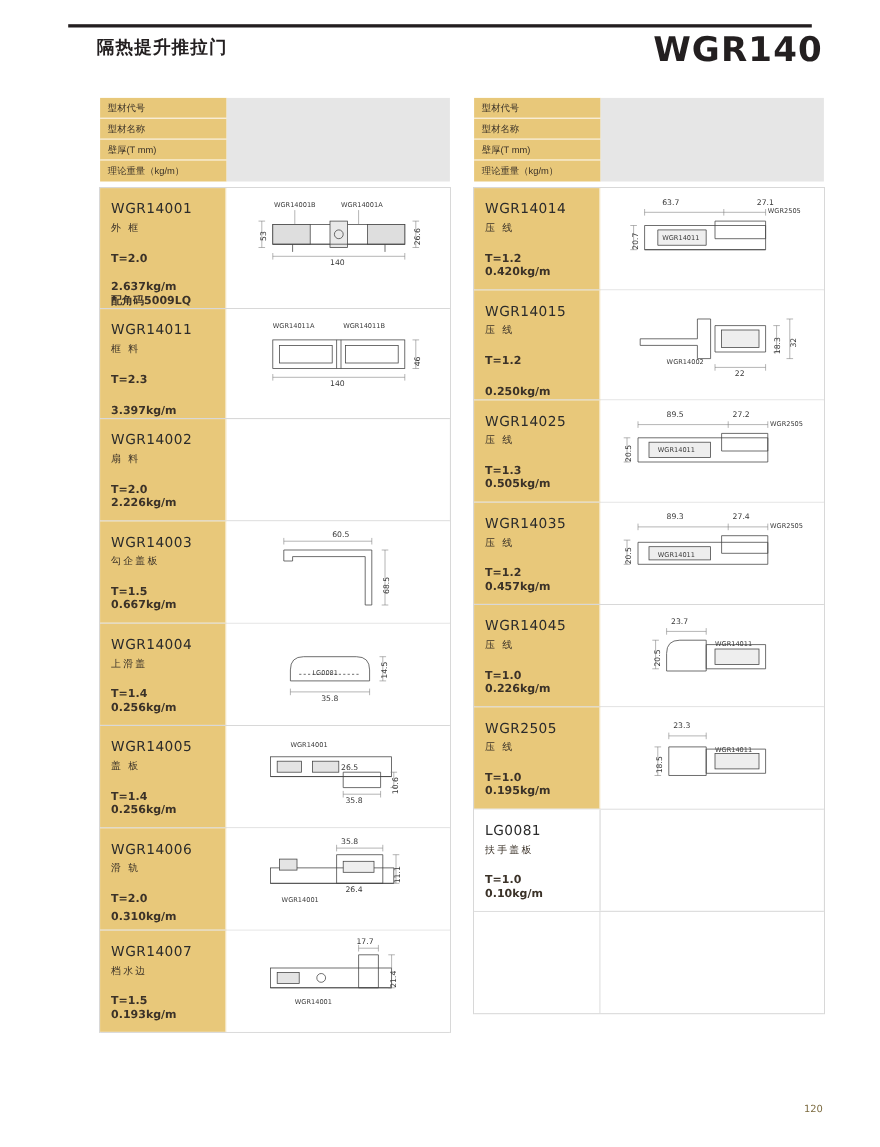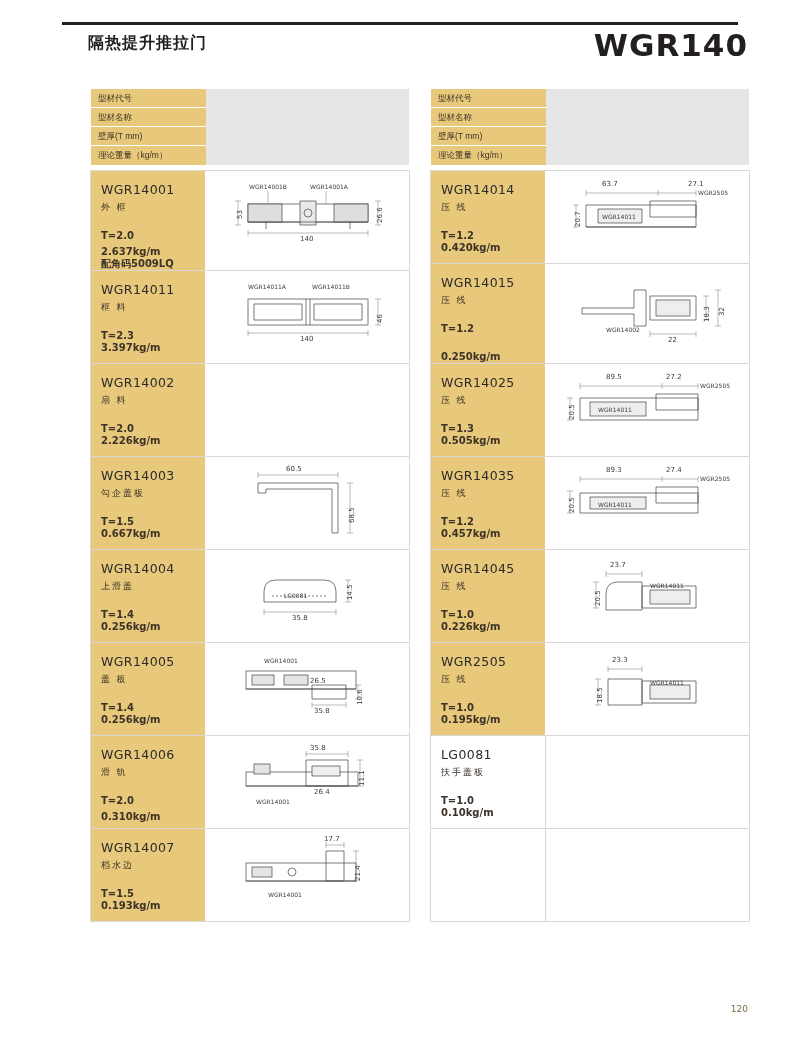--- a/index.html
+++ b/index.html
@@ -98,21 +98,21 @@
       <div class="legend-blank"></div>
     </div>
 
     <div class="rows">
 
       <div class="row">
         <div class="cell-info">
           <div class="code">WGR14001</div>
           <div class="name">外 框</div>
           <div class="spec">T=2.0</div>
-          <div class="spec" style="margin-top:4px">2.637kg/m</div>
+          <div class="spec" style="margin-top:14px">2.637kg/m</div>
           <div class="spec" style="margin-top:0">配角码5009LQ</div>
         </div>
         <div class="cell-fig">
           <div class="fig">
             <svg width="205" height="92" viewBox="0 0 205 92">
               <g stroke="#444" fill="none" stroke-width=".7">
                 <rect x="42" y="33" width="120" height="18"></rect>
                 <rect x="42" y="33" width="34" height="18" fill="#dedede"></rect>
                 <rect x="128" y="33" width="34" height="18" fill="#dedede"></rect>
                 <rect x="94" y="30" width="16" height="24" fill="#e9e9e9"></rect>
@@ -142,21 +142,21 @@
           <div class="dim v" style="left:170px;top:52px;">26.6</div>
           <div class="dim" style="left:94px;top:64px;">140</div>
         </div>
       </div>
 
       <div class="row">
         <div class="cell-info">
           <div class="code">WGR14011</div>
           <div class="name">框 料</div>
           <div class="spec">T=2.3</div>
-          <div class="spec" style="margin-top:0">3.397kg/m</div>
+          <div class="spec" style="margin-top:16px">3.397kg/m</div>
         </div>
         <div class="cell-fig">
           <div class="fig">
             <svg width="205" height="92" viewBox="0 0 205 92">
               <g stroke="#444" fill="none" stroke-width=".7">
                 <rect x="42" y="28" width="120" height="26"></rect>
                 <rect x="48" y="33" width="48" height="16"></rect>
                 <rect x="108" y="33" width="48" height="16"></rect>
                 <line x1="100" y1="28" x2="100" y2="54"></line>
                 <line x1="104" y1="28" x2="104" y2="54"></line>
@@ -203,21 +203,21 @@
               <g stroke="#777" stroke-width=".5">
                 <line x1="52" y1="18" x2="132" y2="18"></line>
                 <line x1="52" y1="15" x2="52" y2="21"></line>
                 <line x1="132" y1="15" x2="132" y2="21"></line>
                 <line x1="144" y1="26" x2="144" y2="76"></line>
                 <line x1="141" y1="26" x2="147" y2="26"></line>
                 <line x1="141" y1="76" x2="147" y2="76"></line>
               </g>
             </svg>
           </div>
-          <div class="dim" style="left:80px;top:8px;text-align:center;">60.5</div>
+          <div class="dim" style="left:96px;top:8px;text-align:center;">60.5</div>
           <div class="dim v" style="left:142px;top:66px;">68.5</div>
         </div>
       </div>
 
       <div class="row">
         <div class="cell-info">
           <div class="code">WGR14004</div>
           <div class="name">上滑盖</div>
           <div class="spec">T=1.4</div>
           <div class="spec" style="margin-top:0">0.256kg/m</div>

